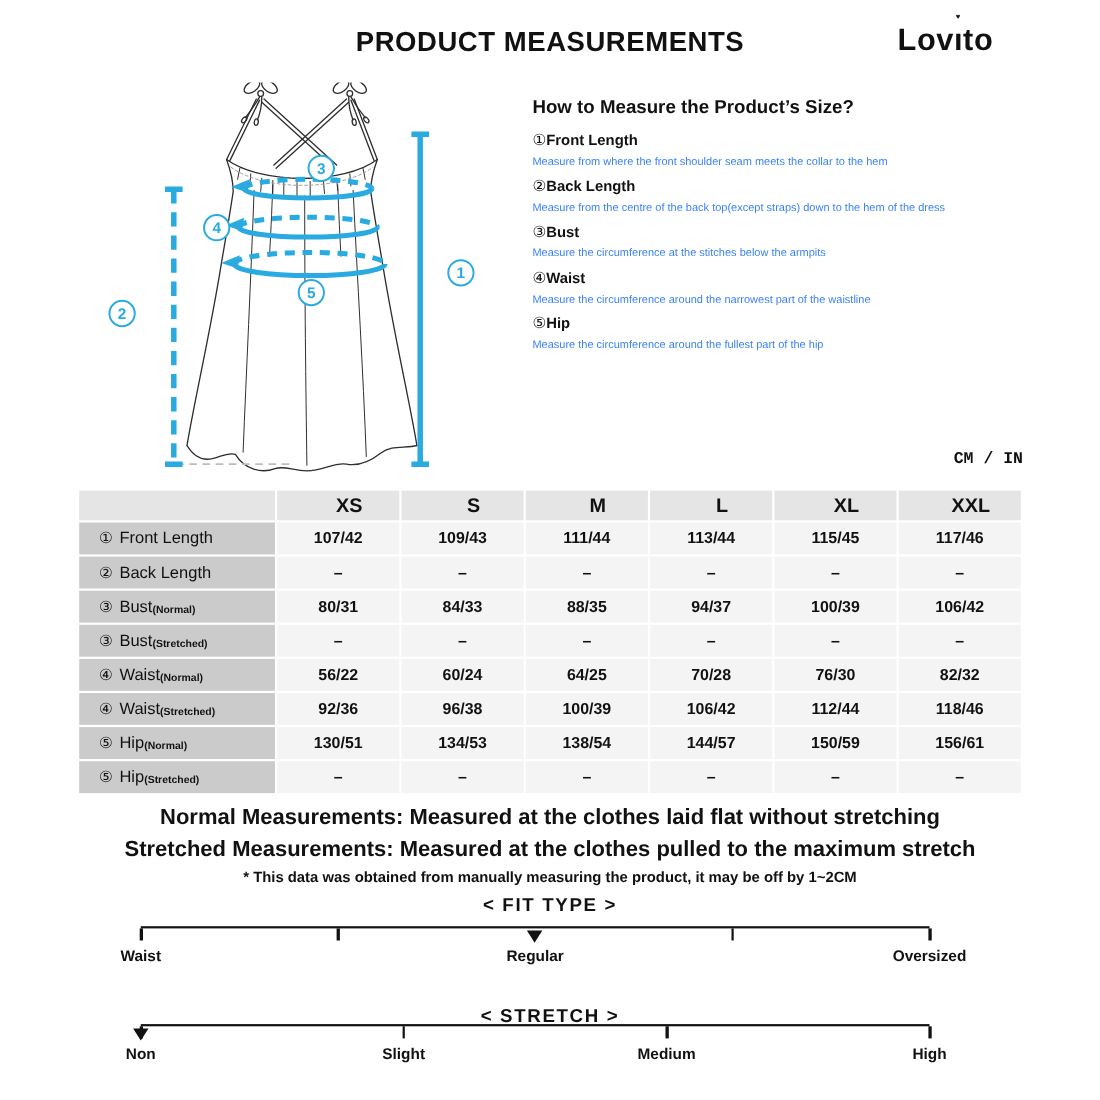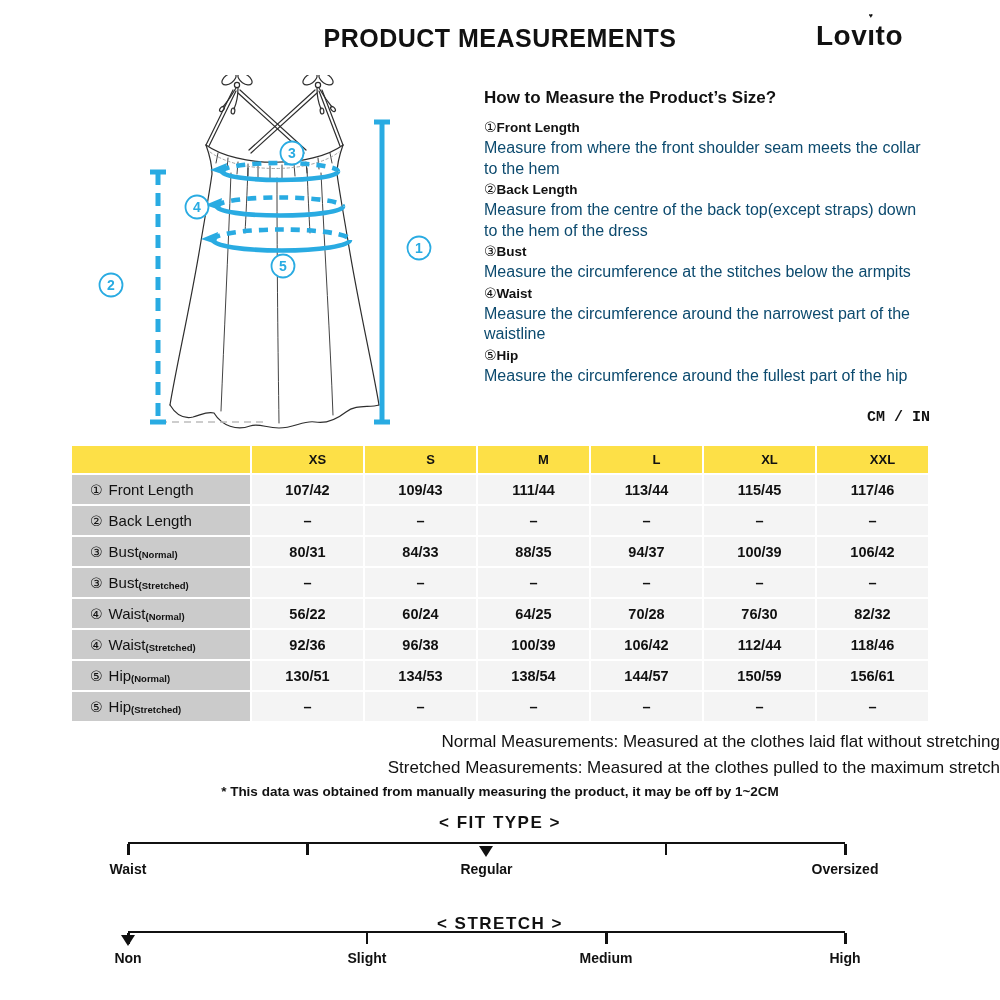--- a/index.html
+++ b/index.html
@@ -14,40 +14,40 @@
   .logo-heart{position:absolute;left:50%;top:-13px;transform:translateX(-50%) scale(.5);font-size:14px;}
 
   
   #diagram{position:absolute;left:80px;top:75px;}
 
   
   #howto{position:absolute;left:484px;top:88px;width:440px;}
   #howto-title{font-size:17px;font-weight:700;margin:0 0 9px 0;}
   .ht-label{font-size:13.5px;font-weight:700;line-height:21px;color:#111;}
   .ht-num{font-weight:400;font-size:14px;}
-  .ht-desc{font-size:16px;line-height:20.5px;color:#0c4a6e;}
+  .ht-desc{font-size:10px;line-height:20.5px;color:#3b82f6;}
 
   #units{position:absolute;right:70px;top:409px;font-size:15px;font-weight:700;font-family:Liberation Mono, monospace;}
 
   
   #size-table{position:absolute;left:72px;top:446px;width:856px;display:grid;
               grid-template-columns:178px repeat(6,111px);
               grid-template-rows:27px repeat(8,29px);gap:2px;}
-  .h-cell{background:#fde047;display:flex;align-items:center;justify-content:center;
-          font-size:13px;font-weight:700;padding-left:20px;}
+  .h-cell{background:#e5e5e5;display:flex;align-items:center;justify-content:center;
+          font-size:18px;font-weight:700;padding-left:20px;}
   .l-cell{background:#cbcbcb;display:flex;align-items:center;padding-left:18px;
           font-size:15px;white-space:nowrap;}
   .l-num{font-size:14px;margin-right:6px;}
   .l-sub{font-size:9.5px;font-weight:700;transform:translateY(3px);}
   .v-cell{background:#f4f4f4;display:flex;align-items:center;justify-content:center;
           font-size:14.5px;font-weight:700;}
 
   
   #notes{position:absolute;left:0;right:0;top:732px;text-align:center;}
-  .note-main{font-size:17px;font-weight:400;margin-bottom:6px;text-align:right;}
+  .note-main{font-size:20px;font-weight:700;margin-bottom:6px;}
   .note-small{font-size:13.5px;font-weight:600;margin-top:2px;}
 
   
   .scale-title{position:absolute;left:0;right:0;text-align:center;
                font-size:17px;font-weight:700;letter-spacing:1.5px;}
   #fit-title{top:813px;} #stretch-title{top:902px;margin-top:12px;}
   .scale-line{position:absolute;left:128px;width:717px;height:34px;border-top:2.5px solid #111;}
   #fit-scale{top:842px;} #stretch-scale{top:931px;}
   .tick{position:absolute;top:0;width:2.5px;height:11px;background:#111;}
   .pointer{position:absolute;top:2px;width:0;height:0;

